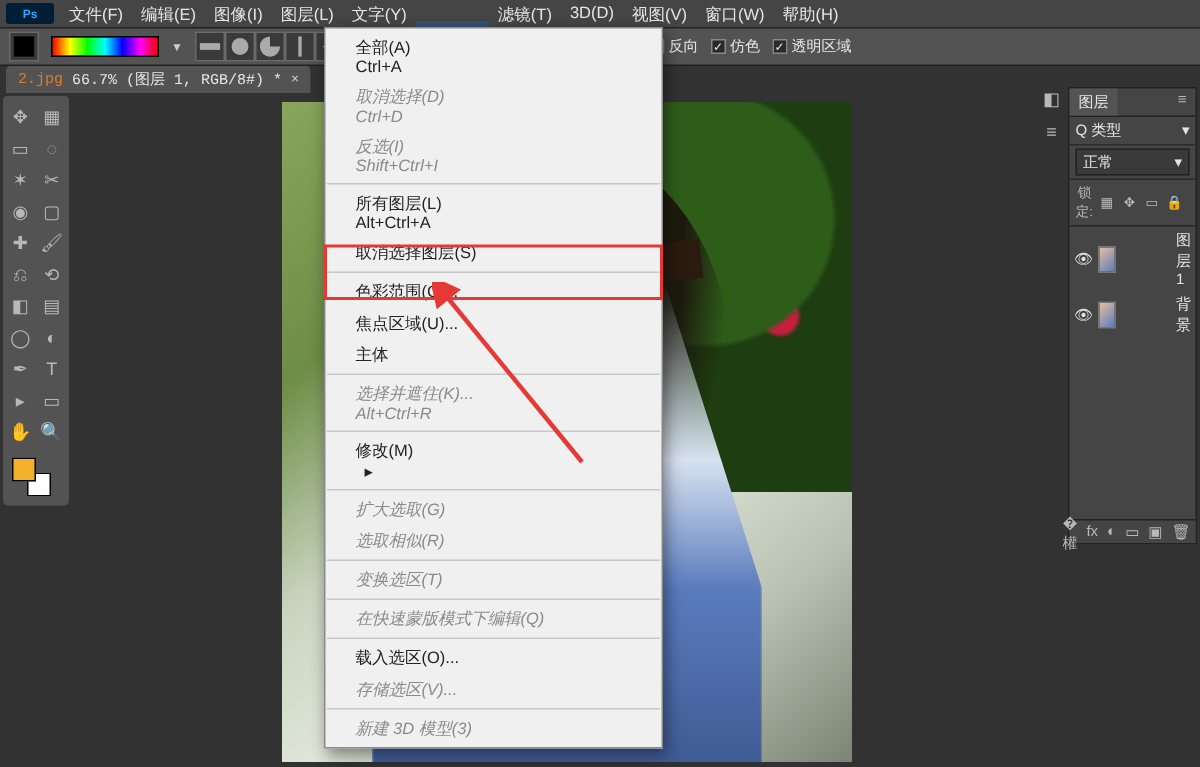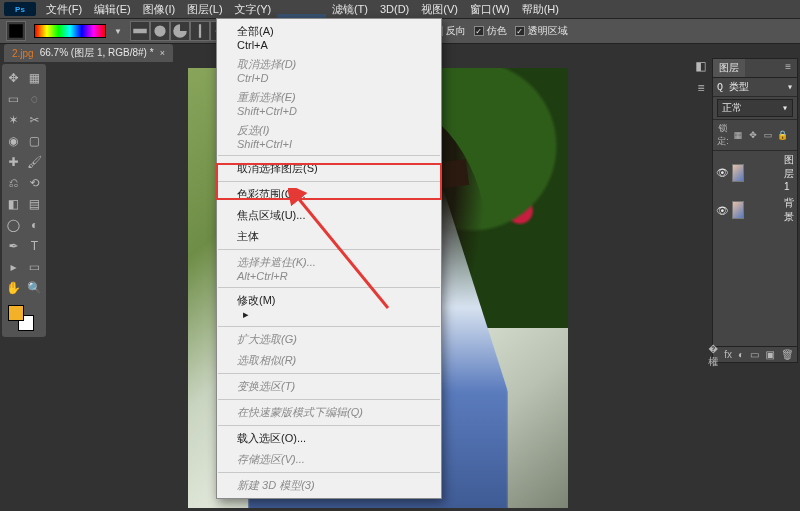--- a/index.html
+++ b/index.html
@@ -81,20 +81,21 @@
   .chk { display:flex;align-items:center;gap:3px;color:var(--fg-light);font-size:10px;}
   .chk .box { width:10px;height:10px;border:1px solid #888;background:#2a2a2a;display:flex;align-items:center;justify-content:center;color:var(--fg-light);font-size:8px;}
   .chk .box.c::after{content:"✓";}
 
   
   .tabbar {
     height: 18px;
     background: var(--bg-dark);
     display:flex;align-items:flex-end;
     padding-left: 4px;
+    font-family: Liberation Mono, monospace;
   }
   .doctab {
     background: var(--bg-panel2);
     color: var(--fg-light);
     font-size: 10px;
     padding: 2px 8px;
     border-top-left-radius:3px;border-top-right-radius:3px;
     display:flex;align-items:center;gap:6px;
   }
   .doctab .x{font-size:9px;color:#ccc;}
@@ -171,21 +172,21 @@
     position:absolute; right:2px; top:58px; width: 86px; display:flex;flex-direction:column;gap:2px;
   }
   .panel {
     background: var(--bg-panel);
     border:1px solid #222;
     font-size:10px;
   }
   .panel-tabs{display:flex;border-bottom:1px solid #222;}
   .panel-tab{padding:2px 6px;color:var(--fg-dim);}
   .panel-tab.active{background:var(--bg-panel2);color:var(--fg-light);}
-  .panel-row{display:flex;align-items:center;gap:4px;padding:2px 4px;border-bottom:1px solid #2a2a2a;font-family:Liberation Mono, monospace;}
+  .panel-row{display:flex;align-items:center;gap:4px;padding:2px 4px;border-bottom:1px solid #2a2a2a;}
   .lock-row{display:flex;gap:3px;padding:2px 4px;color:var(--fg-dim);border-bottom:1px solid #2a2a2a;font-size:9px;align-items:center;}
   .lock-row span{width:12px;text-align:center;}
   .layer-row{display:flex;align-items:center;gap:4px;padding:2px 3px;}
   .eye{width:12px;color:var(--fg-light);}
   .thumb{width:22px;height:18px;background:linear-gradient(135deg,#e7bfa1,#5a7bbd);border:1px solid #777;}
   .layer-name{flex:1;font-size:10px;padding-left:36px;}
   .panel select, .dropdown-tiny {font-size:10px;}
   .panel-foot{
     height:16px;border-top:1px solid #222;background:var(--bg-panel);
     display:flex;align-items:center;justify-content:flex-end;gap:6px;padding:0 4px;
@@ -422,28 +423,28 @@
 <div class="dd-menu" id="dd-menu">
     <div class="dd-item">
       <span>全部(A)</span>
       <span class="sc">Ctrl+A</span>
     </div>
     <div class="dd-item disabled">
       <span>取消选择(D)</span>
       <span class="sc">Ctrl+D</span>
     </div>
     <div class="dd-item disabled">
-      <span>重新选择(E)</span>
-      <span class="sc">Shift+Ctrl+D</span>
-    </div>
-    <div class="dd-item disabled">
       <span>反选(I)</span>
       <span class="sc">Shift+Ctrl+I</span>
     </div>
     <div class="dd-sep"></div>
+    <div class="dd-item">
+      <span>所有图层(L)</span>
+      <span class="sc">Alt+Ctrl+A</span>
+    </div>
     <div class="dd-item">
       <span>取消选择图层(S)</span>
     </div>
     <div class="dd-sep"></div>
     <div class="dd-item">
       <span>色彩范围(C)...</span>
     </div>
     <div class="dd-item">
       <span>焦点区域(U)...</span>
     </div>

